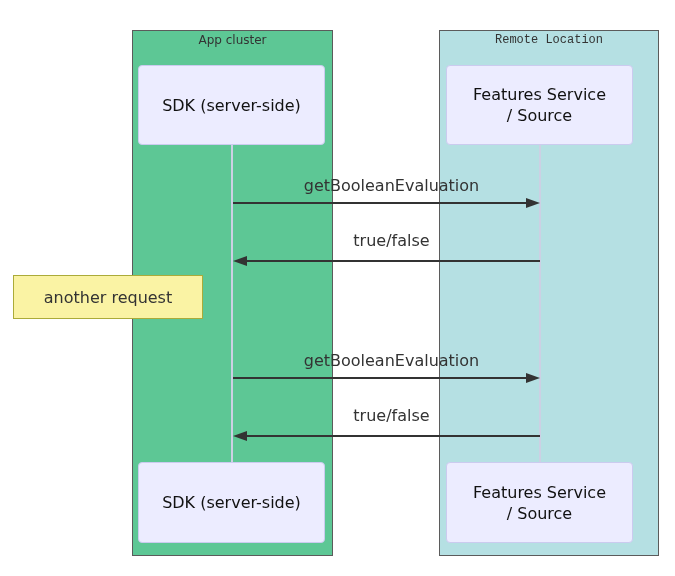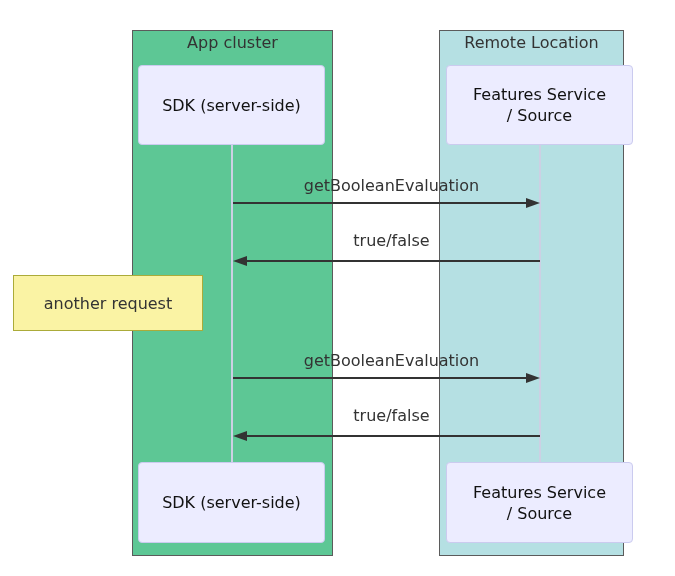--- a/index.html
+++ b/index.html
@@ -15,23 +15,23 @@
     --text:#333333;
   }
   *{box-sizing:border-box;margin:0;padding:0;}
   html,body{background:#ffffff;}
   body{font-family:"DejaVu Sans","Liberation Sans",sans-serif;}
   .canvas{position:relative;width:675px;height:576px;background:#fff;overflow:hidden;}
 
   
   .group{position:absolute;top:30px;height:526px;border:1.5px solid var(--container-border);}
   .group.green{left:132px;width:201px;background:var(--app-cluster-bg);}
-  .group.teal{left:439px;width:185px;background:var(--remote-location-bg);}
+  .group.teal{left:439px;width:220px;background:var(--remote-location-bg);font-family:Liberation Mono, monospace;}
   .group-title{position:absolute;top:2px;left:0;width:100%;text-align:center;
-    font-size:16px;color:var(--text);}
+    font-size:12px;color:var(--text);}
 
   
   .lifeline{position:absolute;top:145px;height:317px;width:2px;background:var(--lifeline);}
   .lifeline.left{left:230.5px;}
   .lifeline.right{left:538.5px;}
 
   
   .participant{position:absolute;width:187px;height:80px;background:var(--participant-bg);
     border:1px solid var(--participant-border);border-radius:4px;
     display:flex;flex-direction:column;align-items:center;justify-content:center;
@@ -50,21 +50,21 @@
   .a1{top:198px;} .a2{top:256px;} .a3{top:373px;} .a4{top:431px;}
   .shaft{position:absolute;top:4px;border-top:2px solid var(--arrow);}
   .arrow.right .shaft{left:0;right:10px;}
   .arrow.left  .shaft{left:10px;right:0;}
   .head{position:absolute;top:0;width:0;height:0;
     border-top:5.5px solid transparent;border-bottom:5.5px solid transparent;}
   .arrow.right .head{right:0;border-left:14px solid var(--arrow);}
   .arrow.left  .head{left:0;border-right:14px solid var(--arrow);}
 
   
-  .note{position:absolute;left:13px;top:275px;width:190px;height:56px;
+  .note{position:absolute;left:13px;top:275px;width:190px;height:44px;
     background:var(--note-bg);border:1px solid var(--note-border);
     display:flex;align-items:center;justify-content:center;
     font-size:16px;color:var(--text);z-index:5;}
 </style>
 </head>
 <body>
 
 <div class="canvas">
 
   <div class="group green">

